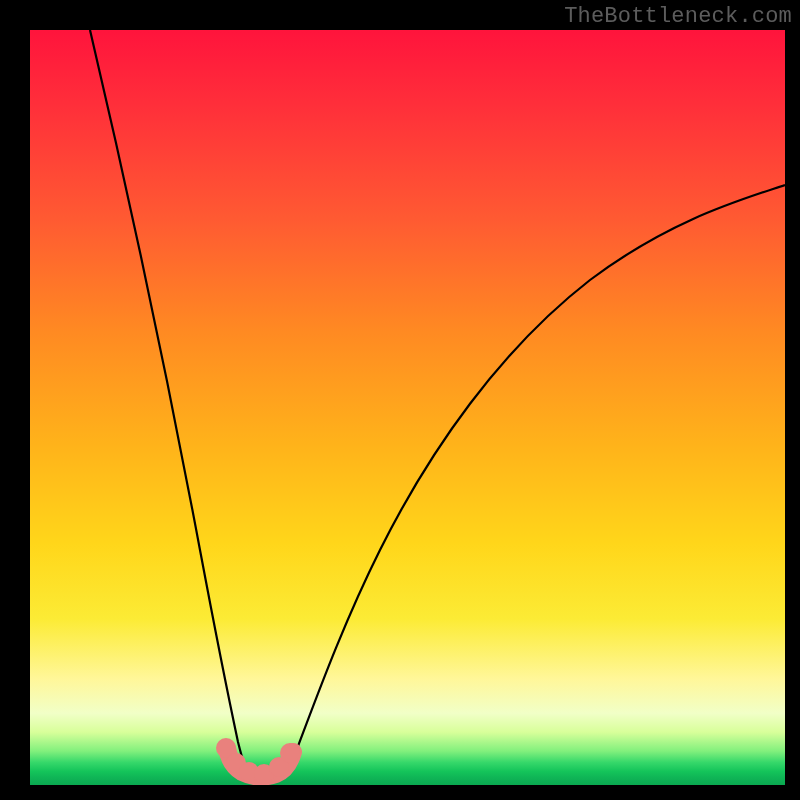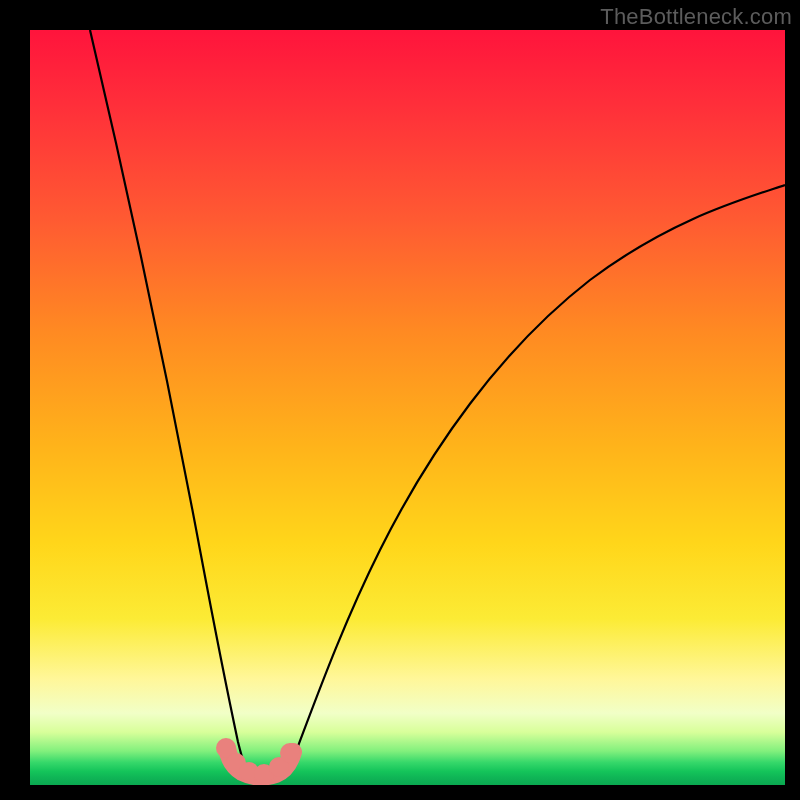--- a/index.html
+++ b/index.html
@@ -2,20 +2,21 @@
 <html><head>
 <meta charset="utf-8">
 <style>
   * { margin: 0; padding: 0; box-sizing: border-box; }
   html, body { width: 800px; height: 800px; overflow: hidden; background: #000; font-family: Arial, Helvetica, sans-serif; }
   .frame {
     position: relative;
     width: 800px;
     height: 800px;
     background: #000;
+    font-family: Liberation Mono, monospace;
   }
   .plot-area {
     position: absolute;
     left: 30px;
     top: 30px;
     width: 755px;
     height: 755px;
     
     background: linear-gradient(
       to bottom,

